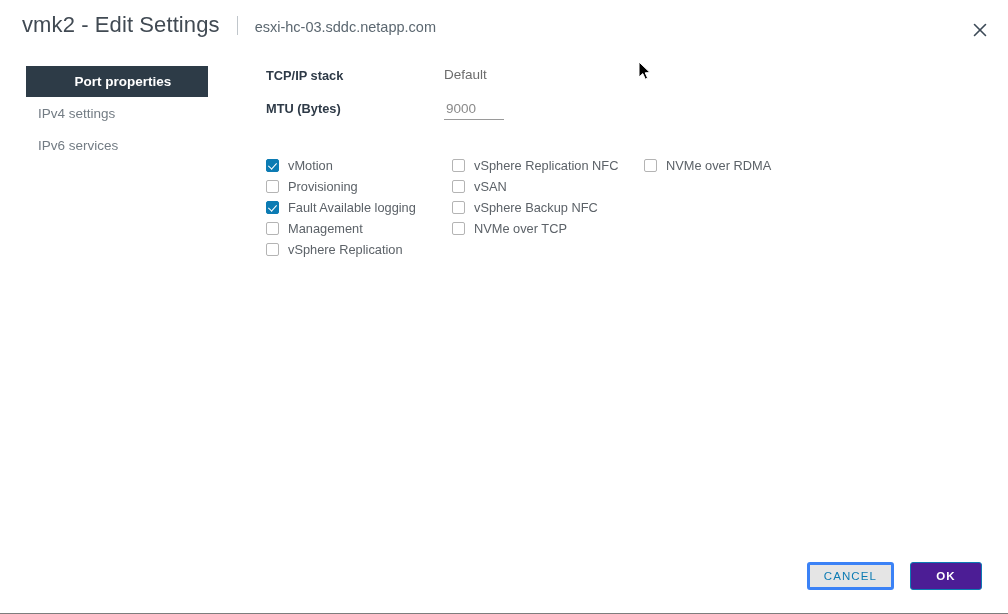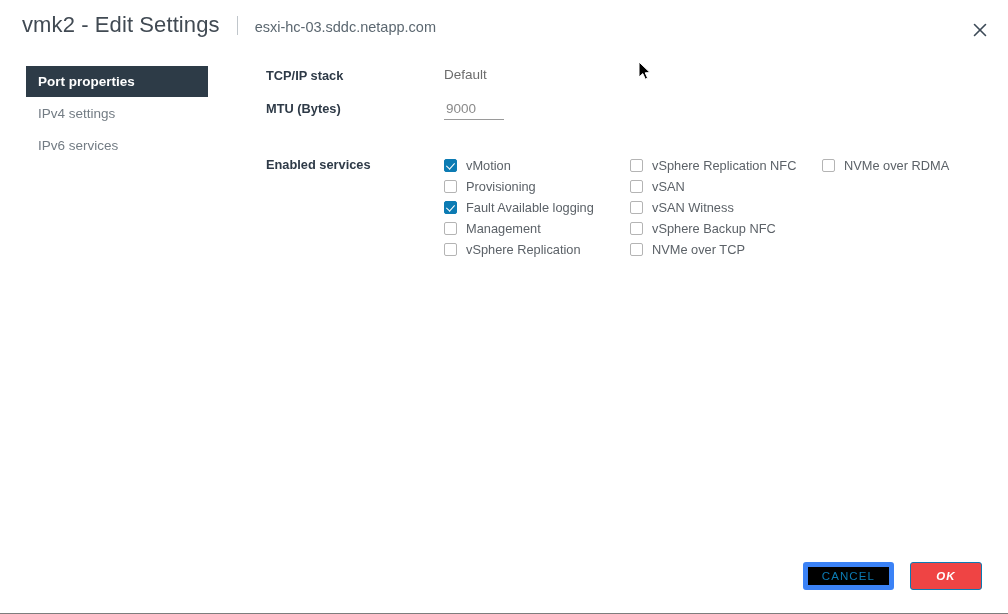--- a/index.html
+++ b/index.html
@@ -89,20 +89,21 @@
     box-sizing: border-box;
     font-size: 13.5px;
     color: #737c84;
     cursor: pointer;
     margin-bottom: 1px;
   }
   .nav-item.active {
     background: #2d3b47;
     color: #ffffff;
     font-weight: 700;
+    justify-content: center;
   }
 
   
   .content {
     position: absolute;
     left: 266px;
     top: 66px;
     right: 10px;
   }
 
@@ -223,31 +224,30 @@
     letter-spacing: 1.1px;
     border-radius: 3px;
     cursor: pointer;
     display: flex;
     align-items: center;
     justify-content: center;
     box-sizing: border-box;
     padding: 0 14px;
   }
   .btn-secondary {
-    background: #000000;
-    border: 5px solid #3b82f6;
+    background: #e5e5e5;
+    border: 3px solid #3b82f6;
     color: #0c7bb3;
     margin-right: 16px;
   }
   .btn-primary {
-    background: #ef4444;
+    background: #4c1d95;
     border: 1px solid #0c7bb3;
     color: #ffffff;
     font-weight: 700;
-    font-style: italic;
   }
 
   
   .cursor {
     position: absolute;
     left: 639px;
     top: 62px;
     pointer-events: none;
   }
 </style>
@@ -291,21 +291,20 @@
 
     <div class="form-row">
       <div class="form-label">MTU (Bytes)</div>
       <div>
         <input class="mtu-input" type="text" value="9000" style="">
       </div>
     </div>
 
 
     <div class="services-block">
-      <div class="services-label">Enabled services</div>
       <div class="services-cols">
 
         <div class="svc-col col1">
           <div class="cb-row checked">
             <span class="cb-box"></span>
             <span class="cb-label">vMotion</span>
           </div>
           <div class="cb-row">
             <span class="cb-box"></span>
             <span class="cb-label">Provisioning</span>
@@ -325,24 +324,20 @@
         </div>
 
         <div class="svc-col col2">
           <div class="cb-row">
             <span class="cb-box"></span>
             <span class="cb-label">vSphere Replication NFC</span>
           </div>
           <div class="cb-row">
             <span class="cb-box"></span>
             <span class="cb-label">vSAN</span>
-          </div>
-          <div class="cb-row">
-            <span class="cb-box"></span>
-            <span class="cb-label">vSAN Witness</span>
           </div>
           <div class="cb-row">
             <span class="cb-box"></span>
             <span class="cb-label">vSphere Backup NFC</span>
           </div>
           <div class="cb-row">
             <span class="cb-box"></span>
             <span class="cb-label">NVMe over TCP</span>
           </div>
         </div>

